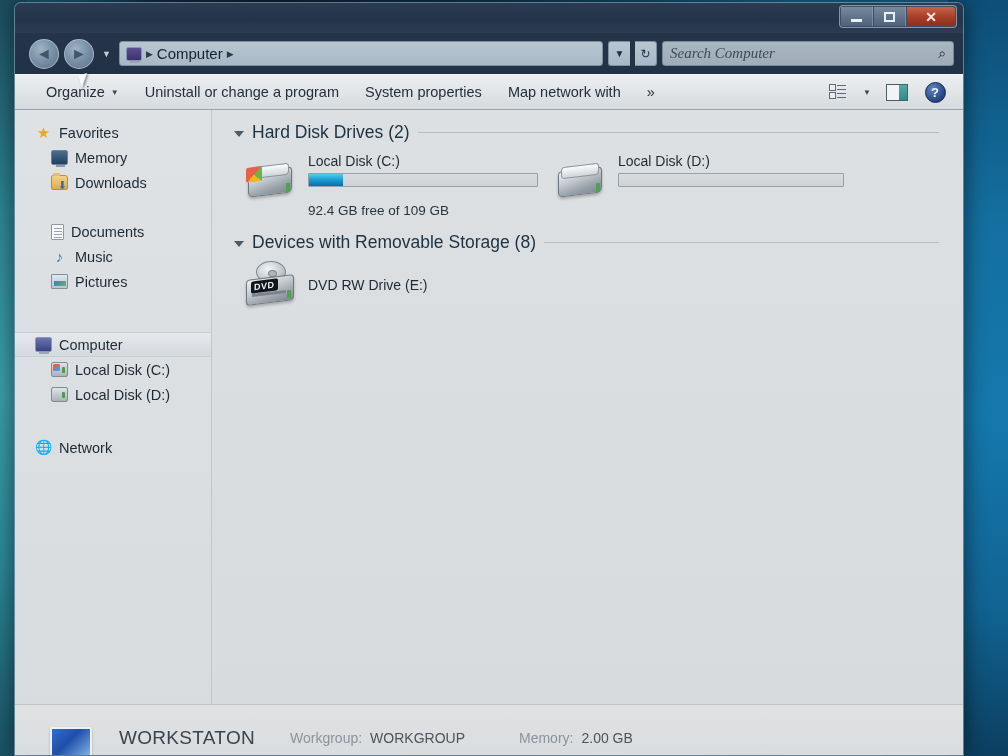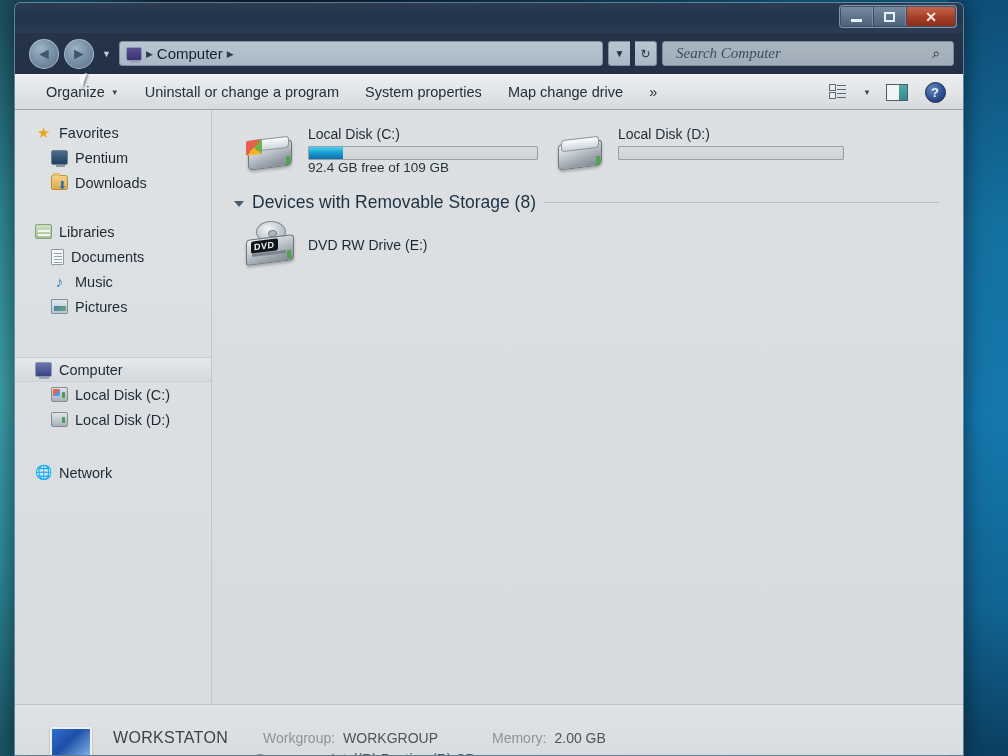--- a/index.html
+++ b/index.html
@@ -126,21 +126,21 @@
   }
   #addr-refresh { border-left: none; border-radius: 0 3px 3px 0; font-size: 12px; }
   #addr-chevron { border-right: none; border-radius: 3px 0 0 3px; }
   #searchbox {
     flex: 0 0 292px;
     display: flex; align-items: center;
     height: 25px;
     background: linear-gradient(180deg, #aab6c0 0%, #9fadb8 100%);
     border: 1px solid #7a8a99;
     border-radius: 3px;
-    padding: 0 13px;
+    padding: 0 7px;
   }
   #search-input {
     flex: 1 1 auto;
     border: none; background: transparent; outline: none;
     font-family: "Liberation Serif", serif;
     font-style: italic; font-size: 15px; color: #33424f;
   }
   #search-input::placeholder { color: #3b4b59; opacity: 1; }
   #search-icon { color: #1e2c38; font-size: 14px; }
 
@@ -306,21 +306,21 @@
     border: 1px solid #96a0a8;
     border-radius: 1px;
     overflow: hidden;
   }
   .meter.c-meter { width: 230px; }
   .meter.d-meter { width: 226px; }
   .meter-fill {
     height: 100%;
     background: linear-gradient(180deg,#4fd0ef 0%,#1a9fd4 45%,#0c6ea8 100%);
   }
-  .drive-stat { font-size: 13.5px; color: #27353f; margin-top: 0; white-space: nowrap; }
+  .drive-stat { font-size: 13.5px; color: #27353f; margin-top: 16px; white-space: nowrap; }
 
   .dvd-row { display: flex; align-items: center; gap: 12px; padding-left: 10px; }
   .drive-icon-dvd { width: 52px; height: 52px; flex: 0 0 auto; position: relative; }
   .dvd-disc {
     position: absolute; left: 12px; top: 2px; width: 30px; height: 22px;
     background: radial-gradient(ellipse at 40% 35%, #f3f6f8 0%, #c4cbd1 55%, #9aa3ab 100%);
     border: 1px solid #7f888f; border-radius: 50%;
   }
   .dvd-disc::after {
     content: ""; position: absolute; left: 11px; top: 8px; width: 7px; height: 5px;
@@ -361,21 +361,21 @@
   #status-icon { width: 54px; height: 46px; flex: 0 0 auto; position: relative; }
   .mon-screen {
     position: absolute; left: 5px; top: 2px; width: 42px; height: 31px;
     background: linear-gradient(135deg,#2f6fd0 0%,#1f4fa8 45%,#7fb4e8 100%);
     border: 2px solid #eef1f4;
     border-radius: 2px;
     box-shadow: 0 1px 2px rgba(0,0,0,.3);
   }
   #status-text { display: flex; flex-direction: column; gap: 4px; }
   .status-line { display: flex; align-items: center; gap: 8px; white-space: nowrap; }
-  .st-name { font-size: 16px; color: #3a444c; letter-spacing: .3px; }
+  .st-name { font-size: 19px; color: #3a444c; letter-spacing: .3px; margin-left: 6px; }
   .st-key { font-size: 14px; color: #8a949c; margin-left: 27px; }
   .st-val { font-size: 14px; color: #4a555d; }
   .st-indent { padding-left: 116px; }
   .st-mem { margin-left: 46px; }
 
   
   #cursor {
     position: absolute; left: 80px; top: 74px;
     width: 0; height: 0; pointer-events: none;
     border-left: 9px solid #f7f9fa;
@@ -430,21 +430,21 @@
     </div>
   </div>
 
   <div id="toolbar">
     <div class="tb-item">
       <span>Organize</span>
       <span class="caret-down">▼</span>
     </div>
     <div class="tb-item">Uninstall or change a program</div>
     <div class="tb-item">System properties</div>
-    <div class="tb-item">Map change drive</div>
+    <div class="tb-item">Map network with</div>
     <div class="tb-item">»</div>
 
     <div id="tb-spacer"></div>
 
     <div class="tb-icon-btn">
       <span id="view-icon">
         <span class="vi-sq"></span>
         <span class="vi-ln"></span>
         <span class="vi-sq"></span>
         <span class="vi-ln"></span>
@@ -467,35 +467,31 @@
 
     <div id="sidebar">
 
       <div class="nav-group">
         <div class="nav-row">
           <span class="ic ic-star">★</span>
           <span>Favorites</span>
         </div>
         <div class="nav-row child">
           <span class="ic ic-desktop"></span>
-          <span>Pentium</span>
+          <span>Memory</span>
         </div>
         <div class="nav-row child">
           <span class="ic ic-folder ic-download"></span>
           <span>Downloads</span>
         </div>
       </div>
 
       <div class="nav-gap"></div>
 
       <div class="nav-group">
-        <div class="nav-row">
-          <span class="ic ic-lib"></span>
-          <span>Libraries</span>
-        </div>
         <div class="nav-row child">
           <span class="ic ic-doc"></span>
           <span>Documents</span>
         </div>
         <div class="nav-row child">
           <span class="ic ic-music">♪</span>
           <span>Music</span>
         </div>
         <div class="nav-row child">
           <span class="ic ic-pic"></span>
@@ -525,20 +521,25 @@
       <div class="nav-group">
         <div class="nav-row">
           <span class="ic ic-network">🌐</span>
           <span>Network</span>
         </div>
       </div>
     </div>
 
     <div id="content">
 
+      <div class="group-header">
+        <span class="tri"></span>
+        <span class="group-title">Hard Disk Drives (2)</span>
+        <span class="group-rule"></span>
+      </div>
 
       <div class="drive-grid">
 
         <div class="drive-tile c-tile">
           <div class="drive-icon-hdd">
             <span class="hdd-body"></span>
             <span class="hdd-top"></span>
             <span class="hdd-flag"></span>
             <span class="hdd-led"></span>
           </div>

